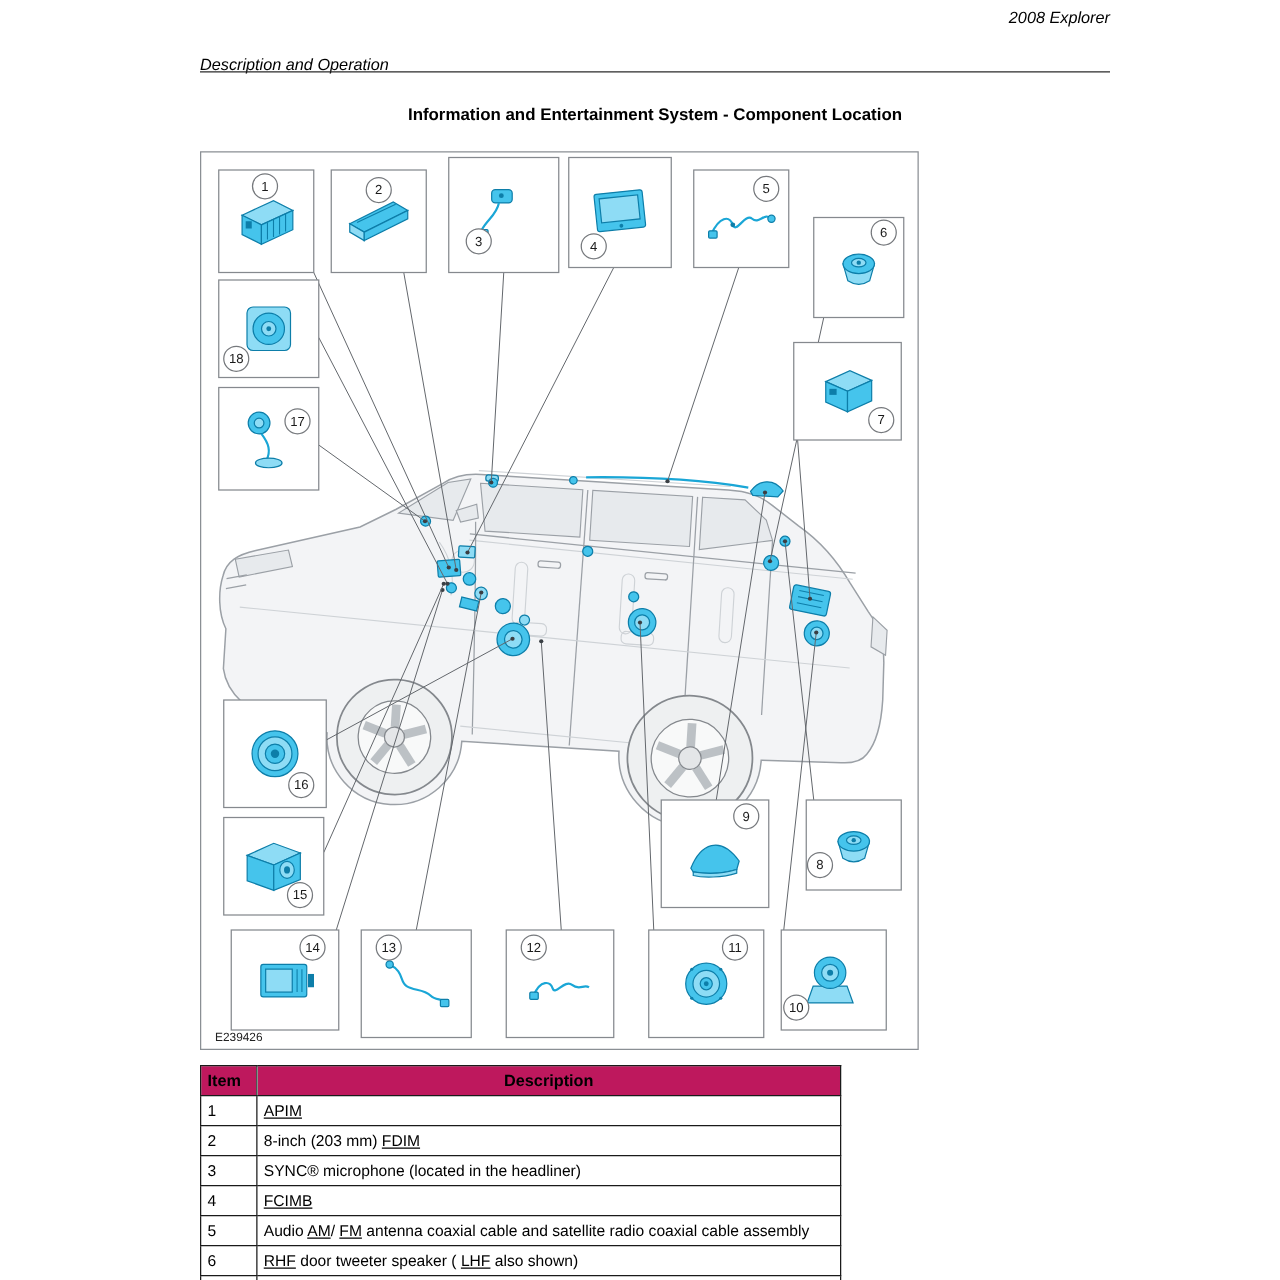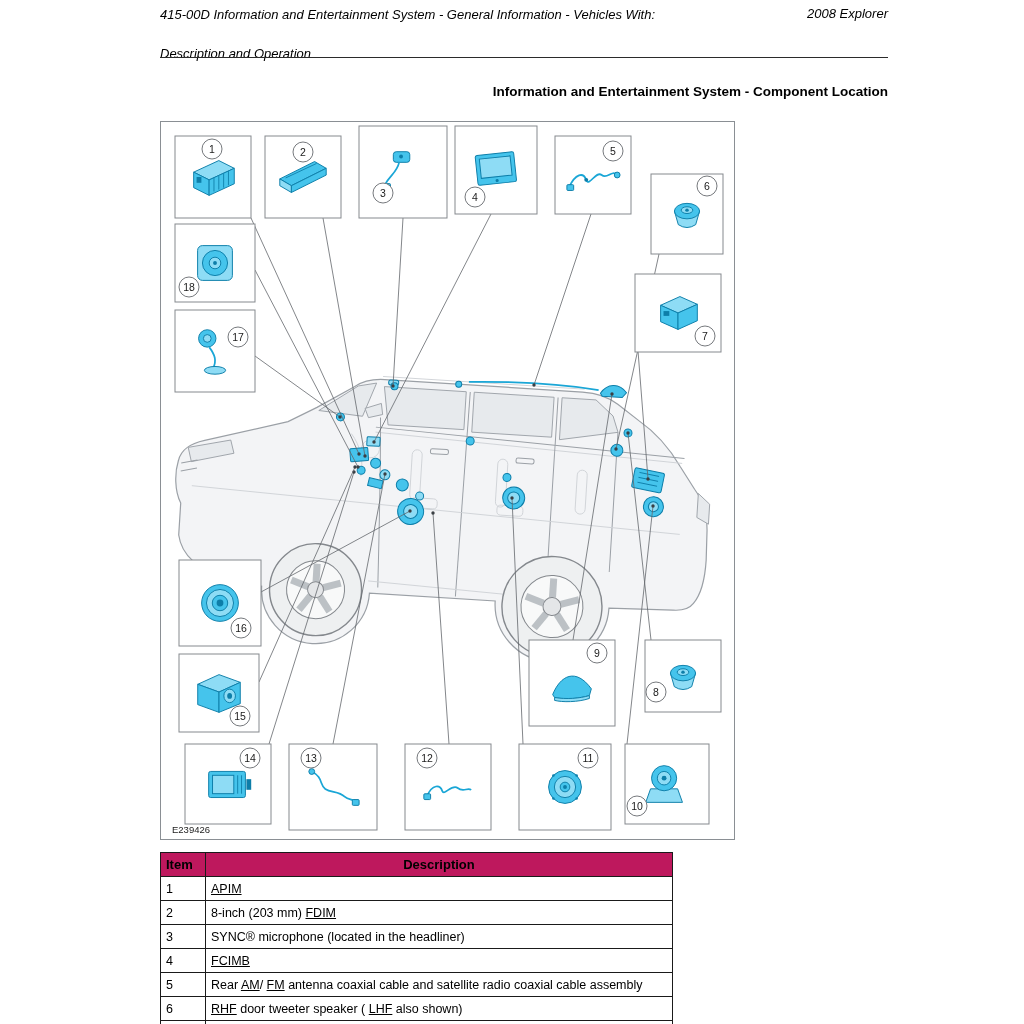--- a/index.html
+++ b/index.html
@@ -11,21 +11,21 @@
 
   
   .doc-header{position:absolute;left:160px;top:6px;width:728px;}
   .hdr-flex{display:flex;justify-content:space-between;align-items:flex-start;}
   .hdr-left{font-style:italic;font-size:13px;line-height:17px;max-width:600px;}
   .hdr-right{font-style:italic;font-size:13px;white-space:nowrap;}
   .subheader{font-style:italic;font-size:13px;margin-top:23px;}
   .hdr-rule{position:absolute;left:160px;top:57px;width:728px;border-top:1px solid #2b2b2b;}
 
   
-  .fig-title{position:absolute;left:160px;top:84px;width:728px;text-align:right;
+  .fig-title{position:absolute;left:160px;top:84px;width:728px;text-align:center;
     font-weight:bold;font-size:13.5px;}
   .figure-box{position:absolute;left:160px;top:121px;width:575px;height:719px;
     border:1px solid #8a8f94;box-sizing:border-box;background:#fff;}
   .figure-box svg{display:block;width:100%;height:100%;}
 
   
   .leader{stroke:#63676c;stroke-width:0.8;}
   .leader-dot{fill:#3a3f44;}
   .callout-box{fill:#ffffff;stroke:#85898e;stroke-width:1;}
   .num-circle{fill:#ffffff;stroke:#76797d;stroke-width:1;}
@@ -59,21 +59,20 @@
   .term-link{text-decoration:underline;margin-top:36px;}
 </style>
 </head>
 <body>
 
 <div class="page">
 
   <div class="doc-header">
     <div class="hdr-flex">
       <div class="hdr-left">
-        <div>415-00D Information and Entertainment System - General Information - Vehicles With:</div>
       </div>
       <div class="hdr-right">2008 Explorer</div>
     </div>
     <div class="subheader">Description and Operation</div>
   </div>
   <div class="hdr-rule"></div>
 
   <div class="fig-title">Information and Entertainment System - Component Location</div>
 
   <div class="figure-box">
@@ -451,21 +450,21 @@
         <tr>
           <td class="item-cell">3</td>
           <td class="desc-cell"><span>SYNC® microphone (located in the headliner)</span></td>
         </tr>
         <tr>
           <td class="item-cell">4</td>
           <td class="desc-cell"><span class="term-link">FCIMB</span></td>
         </tr>
         <tr>
           <td class="item-cell">5</td>
-          <td class="desc-cell"><span>Rear </span><span class="term-link">AM</span><span>/ </span><span class="term-link">FM</span><span> antenna coaxial cable and satellite radio coaxial cable assembly</span></td>
+          <td class="desc-cell"><span>Audio </span><span class="term-link">AM</span><span>/ </span><span class="term-link">FM</span><span> antenna coaxial cable and satellite radio coaxial cable assembly</span></td>
         </tr>
         <tr>
           <td class="item-cell">6</td>
           <td class="desc-cell"><span class="term-link">RHF</span><span> door tweeter speaker ( </span><span class="term-link">LHF</span><span> also shown)</span></td>
         </tr>
         <tr>
           <td class="item-cell"></td>
           <td class="desc-cell"></td>
         </tr>
       </tbody>

